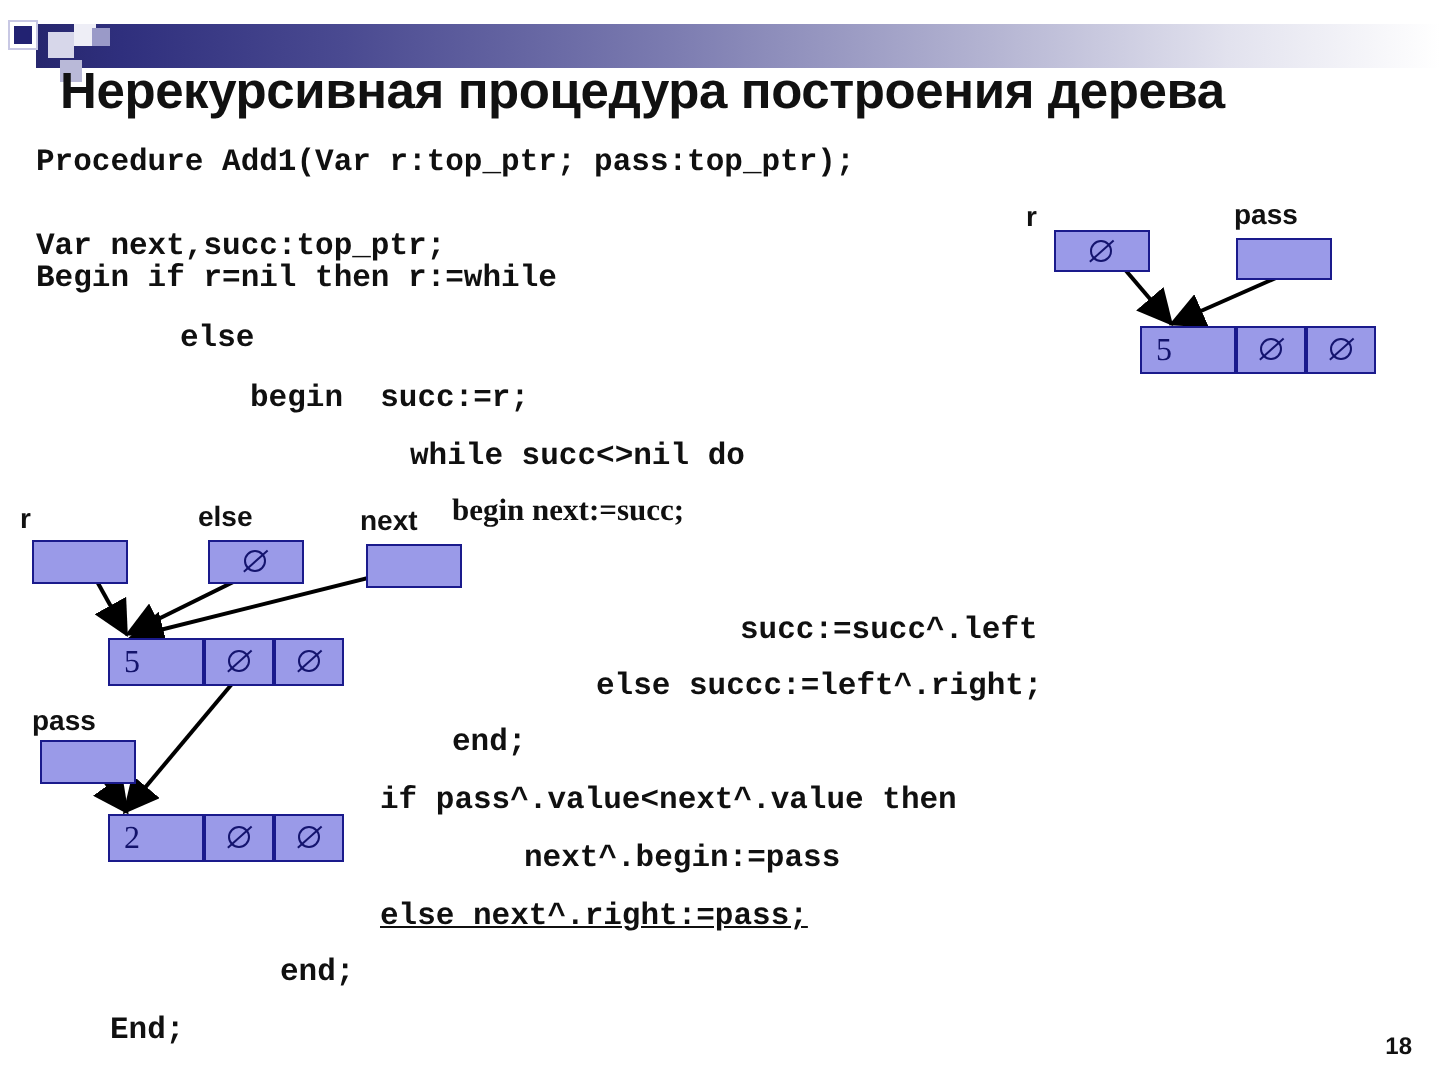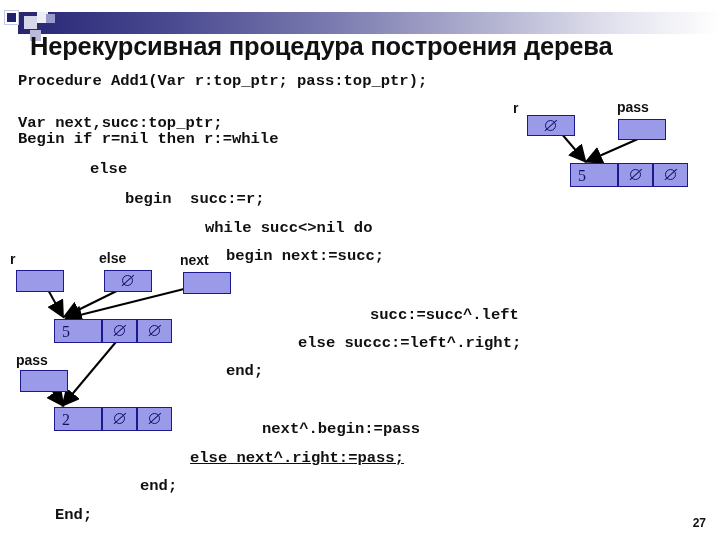--- a/index.html
+++ b/index.html
@@ -214,31 +214,32 @@
     <line x1="126" y1="330" x2="64" y2="404" stroke="#000000" stroke-width="2" marker-end="url(#ah)"></line>
 
     <line x1="44" y1="379" x2="62" y2="404" stroke="#000000" stroke-width="2" marker-end="url(#ah)"></line>
   </svg>
 
   <div id="code-block"></div>
 
   <div id="diagram-top-right"></div>
   <div id="diagram-bottom-left"></div>
 
-  <div class="pagenum">27</div>
+  <div class="pagenum">18</div>
 <div class="code" style="left: 18px; top: 72px;">Procedure Add1(Var r:top_ptr; pass:top_ptr);</div>
     <div class="code" style="left: 18px; top: 114px;">Var next,succ:top_ptr;</div>
     <div class="code" style="left: 18px; top: 130px;">Begin if r=nil then r:=while</div>
     <div class="code" style="left: 90px; top: 160px;">else</div>
     <div class="code" style="left: 205px; top: 219px;">while succ&lt;&gt;nil do</div>
     <div class="code" style="left: 125px; top: 190px;">begin  succ:=r;</div>
-    <div class="code" style="left: 226px; top: 247px;">begin next:=succ;</div>
+    <div class="code" style="left: 226px; top: 247px; font-family: Liberation Serif, serif;">begin next:=succ;</div>
     <div class="code" style="left: 370px; top: 306px; text-align: right;">succ:=succ^.left</div>
     <div class="code" style="left: 298px; top: 334px;">else succc:=left^.right;</div>
     <div class="code" style="left: 226px; top: 362px;">end;</div>
+    <div class="code" style="left: 190px; top: 391px;">if pass^.value&lt;next^.value then</div>
     <div class="code" style="left: 262px; top: 420px;">next^.begin:=pass</div>
     <div class="code" style="left: 190px; top: 449px; text-decoration: underline;">else next^.right:=pass;</div>
     <div class="code" style="left: 140px; top: 477px;">end;</div>
     <div class="code" style="left: 55px; top: 506px;">End;</div>
     <div class="varlabel" style="left: 513px; top: 100px;">r</div>
     <div class="ptrbox" style="left: 527px; top: 115px; width: 48px; height: 21px;"></div>
     <div class="nullmark" style="left: 543px; top: 117.5px;">
       <div class="ell"></div>
       <div class="slash"></div>
     </div>

